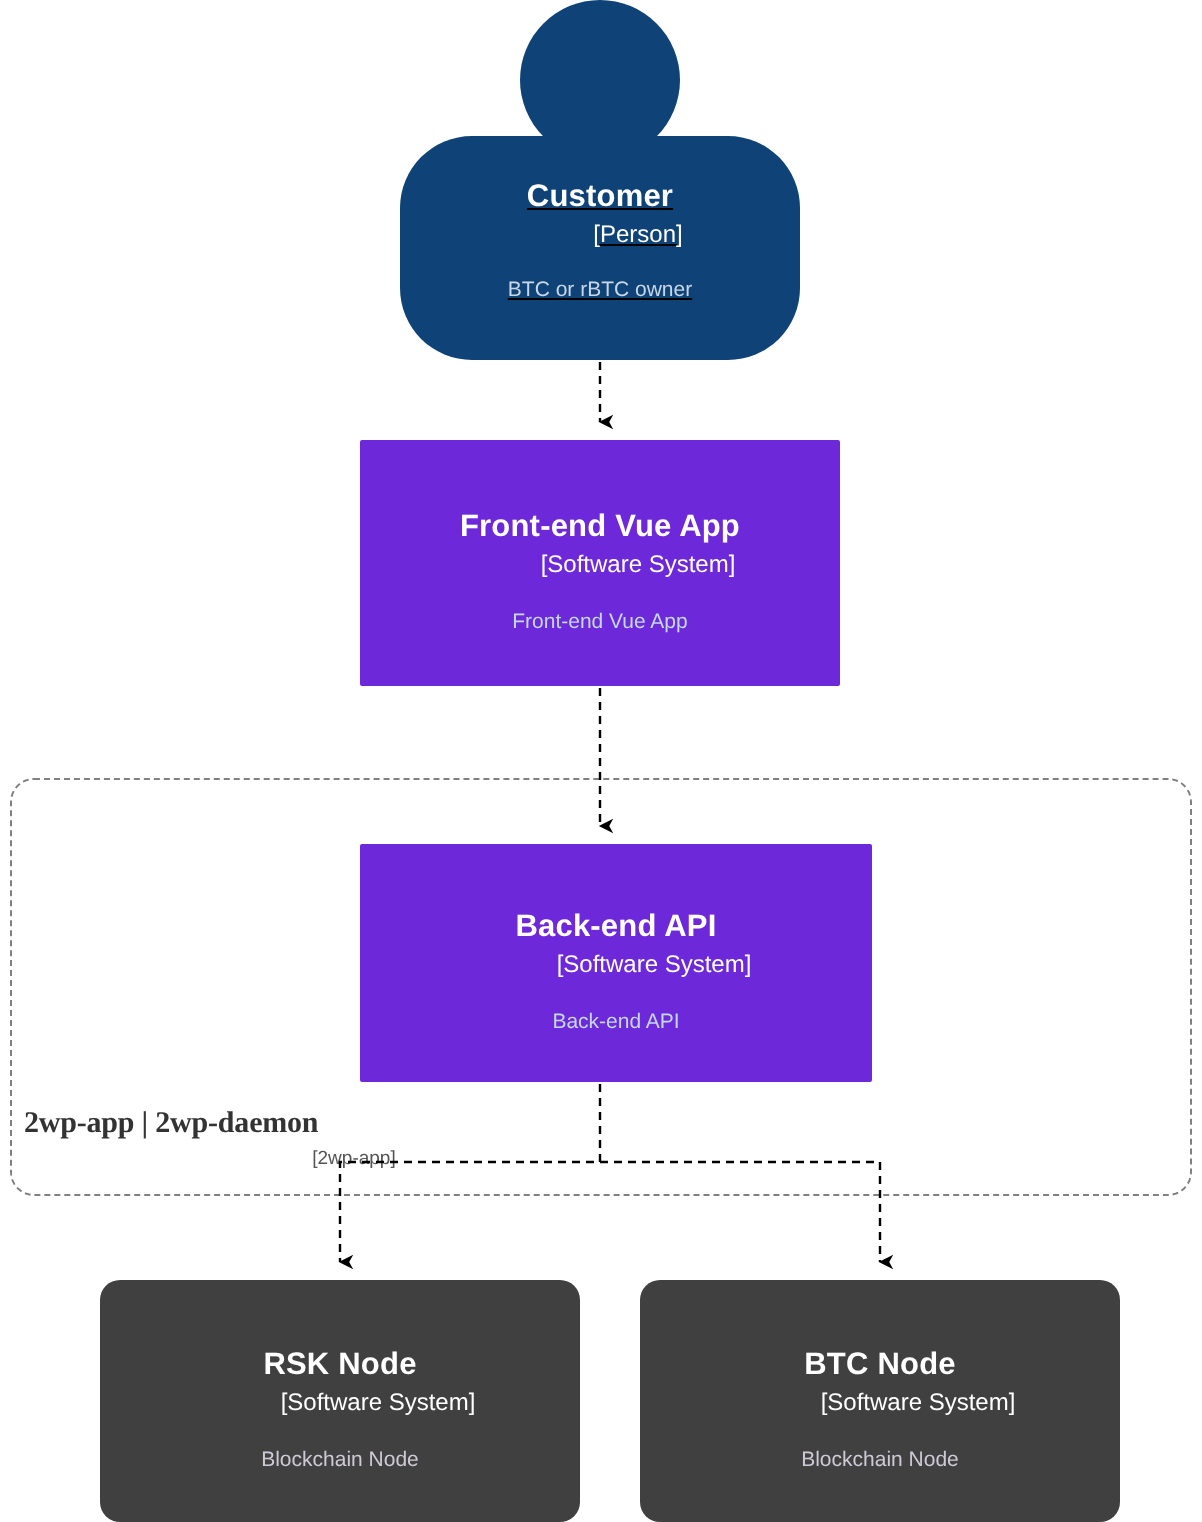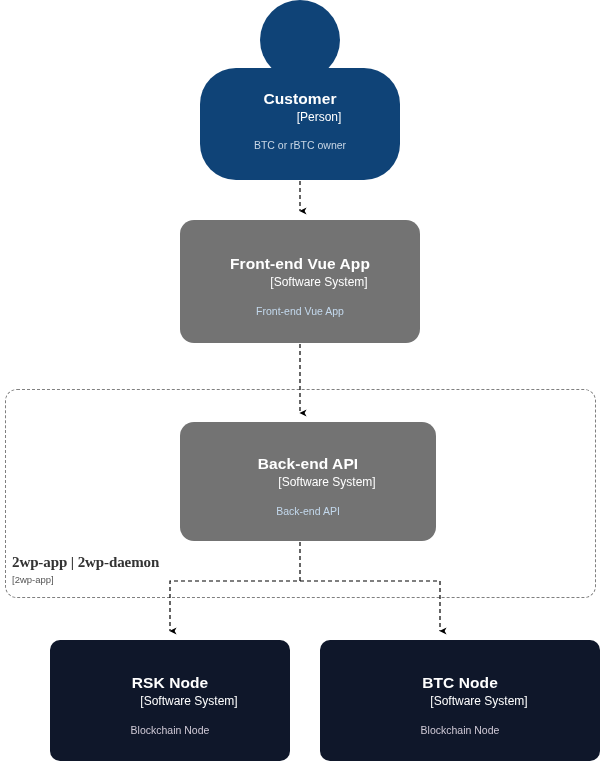--- a/index.html
+++ b/index.html
@@ -76,27 +76,28 @@
     background: #0f4377;
   }
   #person-customer .labels {
     position: absolute;
     left: 0;
     top: 90px;
     width: 200px;
     display: flex;
     flex-direction: column;
     align-items: center;
+    text-decoration: underline;
   }
   #person-customer .desc { color: #c8d6e5; }
 
   
   .sys-box {
-    border-radius: 14px;
-    background: #737373;
+    border-radius: 1px;
+    background: #6d28d9;
     justify-content: center;
     padding-top: 10px;
   }
   .sys-box .desc { color: #c3d8ec; }
 
   #sys-frontend {
     left: 180px;
     top: 220px;
     width: 240px;
     height: 123px;
@@ -104,36 +105,36 @@
   #sys-backend {
     left: 180px;
     top: 422px;
     width: 256px;
     height: 119px;
   }
 
   
   .node-box {
     border-radius: 10px;
-    background: #0f172a;
+    background: #404040;
     justify-content: center;
     padding-top: 10px;
   }
   .node-box .desc { color: #cfc9d6; }
 
   #node-rsk {
     left: 50px;
     top: 640px;
     width: 240px;
     height: 121px;
   }
   #node-btc {
     left: 320px;
     top: 640px;
-    width: 280px;
+    width: 240px;
     height: 121px;
   }
 
   
   #boundary-2wp {
     position: absolute;
     left: 5px;
     top: 389px;
     width: 591px;
     height: 209px;
@@ -153,20 +154,21 @@
     color: #333333;
     line-height: 1.2;
     letter-spacing: -0.1px;
     font-family: Liberation Serif, serif;
   }
   #boundary-label .b-type {
     font-size: 9.5px;
     color: #555555;
     line-height: 1.2;
     margin-top: 3px;
+    text-align: center;
   }
 
   
   #connectors {
     position: absolute;
     left: 0;
     top: 0;
     width: 601px;
     height: 761px;
     pointer-events: none;

